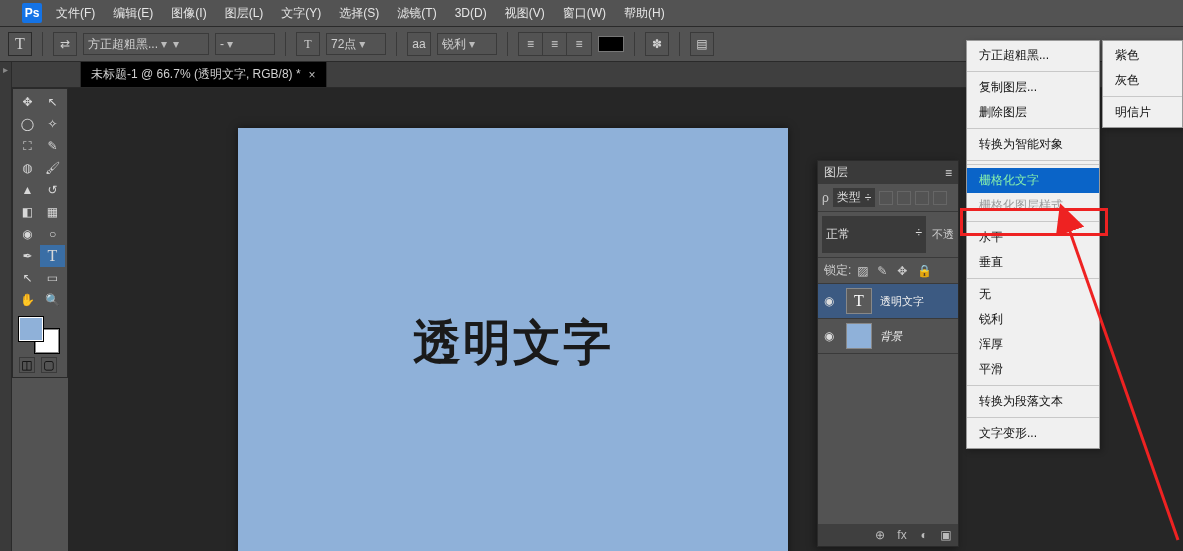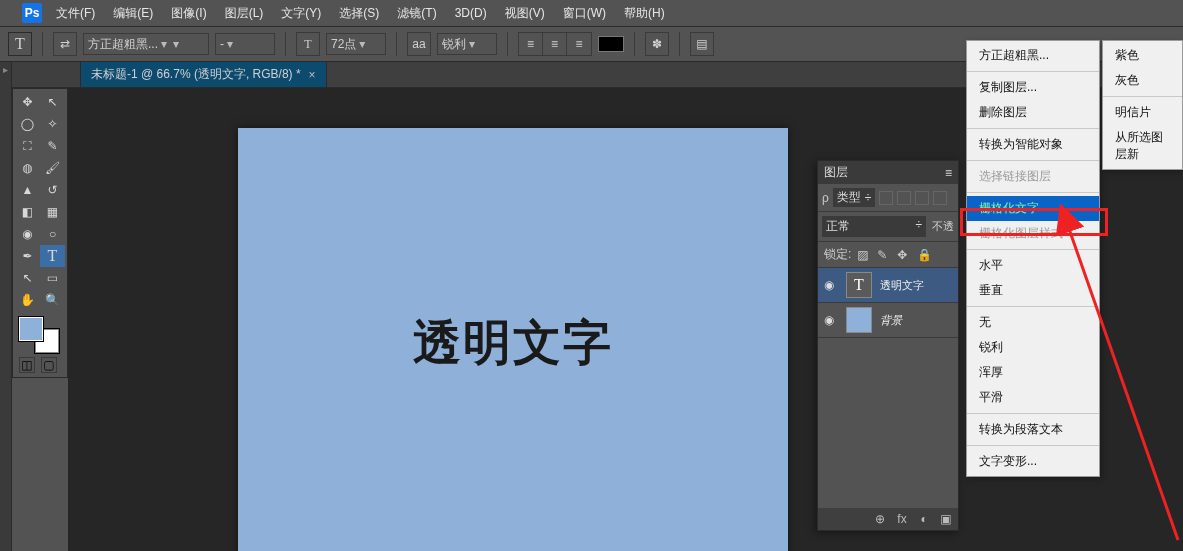--- a/index.html
+++ b/index.html
@@ -17,21 +17,21 @@
 .dd { height:22px; background:#535353; border:1px solid #3a3a3a; display:flex; align-items:center; padding:0 4px; position:relative; }
 .dd .arr { width:12px; text-align:center; color:#bbb; }
 .sw { width:26px; height:16px; background:#000; border:1px solid #777;}
 .btn-box { width:24px; height:24px; border:1px solid #3a3a3a; display:flex; align-items:center; justify-content:center; }
 .align-group { display:flex; border:1px solid #3a3a3a; }
 .align-group .ab { width:24px; height:22px; display:flex; align-items:center; justify-content:center; border-right:1px solid #3a3a3a; }
 .align-group .ab:last-child{border-right:none;}
 
 
 .tabrow { height:26px; background:#3f3f3f; border-bottom:1px solid #2a2a2a; padding-left:80px; display:flex; align-items:flex-end; }
-.dtab { background:#0c4a6e; color:#d0d0d0; padding:4px 10px 4px 10px; border:1px solid #2a2a2a; border-bottom:none; font-size:11px; display:flex; align-items:center; gap:8px;}
+.dtab { background:#000000; color:#d0d0d0; padding:4px 10px 4px 10px; border:1px solid #2a2a2a; border-bottom:none; font-size:11px; display:flex; align-items:center; gap:8px;}
 .dtab .x { color:#bbb; }
 
 
 .leftstrip { position:absolute; left:0; top:62px; width:12px; height:489px; background:#3a3a3a; border-right:1px solid #2a2a2a;}
 .leftstrip .tri { color:#888; font-size:10px; text-align:center; padding-top:2px;}
 .toolbox { position:absolute; left:12px; top:88px; width:56px; background:#535353; border:1px solid #2a2a2a; padding:2px; }
 .toolbox .row { display:flex; }
 .tool { width:25px; height:22px; display:flex; align-items:center; justify-content:center; color:#d8d8d8; border:1px solid transparent; position:relative; }
 .tool.sel { background:#3a6ea5; }
 .fgbg { position:relative; width:52px; height:40px; margin-top:4px; }
@@ -45,21 +45,21 @@
 .canvas { position:absolute; left:170px; top:40px; width:550px; height:430px; background:#8fb1d9; box-shadow:0 0 8px rgba(0,0,0,.5); display:flex; align-items:center; justify-content:center;}
 .canvas-text { font-size:48px; font-weight:900; color:#1a1a1a; font-family:"SimHei","Microsoft YaHei"; letter-spacing:2px; }
 
 
 .layers { position:absolute; right:0; top:160px; width:142px; background:#535353; border:1px solid #2a2a2a; box-shadow:-2px 2px 8px rgba(0,0,0,.4);}
 .layers .titlebar{ background:#3a3a3a; padding:3px 6px; color:#ddd; display:flex; justify-content:space-between; font-size:11px;align-items:center;}
 .layers .filterrow{ display:flex; align-items:center; gap:4px; padding:4px; border-bottom:1px solid #3a3a3a;}
 .layers .filterrow .fdd{ background:#3a3a3a; padding:1px 4px; color:#ddd; display:flex; align-items:center; gap:4px; font-size:11px;}
 .layers .filterrow .fic{ width:14px; height:14px; border:1px solid #666; }
 .layers .blendrow{ display:flex; padding:4px; border-bottom:1px solid #3a3a3a; gap:6px; align-items:center;}
-.layers .blendrow .bdd{ flex:1; background:#3a3a3a; padding:2px 4px; color:#ddd; display:flex; justify-content:space-between; font-size:11px;}
+.layers .blendrow .bdd{ flex:1; background:#3a3a3a; padding:10px 4px; color:#ddd; display:flex; justify-content:space-between; font-size:11px;}
 .layers .lockrow{ display:flex; padding:4px 6px; gap:6px; color:#ccc; border-bottom:1px solid #3a3a3a; font-size:11px; align-items:center;}
 .layers .lockrow .lic{ width:14px; height:14px;}
 .layer-item{ display:flex; align-items:center; gap:8px; padding:4px 6px; border-bottom:1px solid #3a3a3a;}
 .layer-item.sel{ background:#3c5a82;}
 .layer-item .eye{ width:14px; color:#ddd;}
 .layer-item .thumb{ width:26px; height:26px; background:#3a3a3a; border:1px solid #888; display:flex; align-items:center; justify-content:center;}
 .layer-item .thumb.t-T{ background:#5a5a5a; color:#fff; font-family:"Times New Roman"; font-size:16px;}
 .layer-item .thumb.bgc{ background:#8fb1d9;}
 .layer-item .lname{ color:#eee; font-size:11px;}
 .layers .footer{ display:flex; justify-content:flex-end; gap:6px; padding:4px; background:#3f3f3f;}
@@ -257,21 +257,20 @@
 </div>
 
 <div class="ctx ctx1" id="ctx1">
     <div class="ci">方正超粗黑...</div>
     <hr>
     <div class="ci">复制图层...</div>
     <div class="ci">删除图层</div>
     <hr>
     <div class="ci">转换为智能对象</div>
     <hr>
-    <div class="ci dis">选择链接图层</div>
     <hr>
     <div class="ci hl">栅格化文字</div>
     <div class="ci dis">栅格化图层样式</div>
     <hr>
     <div class="ci">水平</div>
     <div class="ci">垂直</div>
     <hr>
     <div class="ci">无</div>
     <div class="ci">锐利</div>
     <div class="ci">浑厚</div>
@@ -280,21 +279,20 @@
     <div class="ci">转换为段落文本</div>
     <hr>
     <div class="ci">文字变形...</div>
   </div>
 
 <div class="ctx ctx2" id="ctx2">
     <div class="ci">紫色</div>
     <div class="ci">灰色</div>
     <hr>
     <div class="ci">明信片</div>
-    <div class="ci">从所选图层新</div>
   </div>
 
 <div class="redbox"></div>
 <div class="redarrow" style="left:1060px; top:220px;">
   <svg width="140" height="330">
       <defs>
         <marker id="ah" markerWidth="10" markerHeight="10" refX="2" refY="5" orient="auto">
           <path d="M0,0 L10,5 L0,10 z" fill="#e22"></path>
         </marker>
       </defs>

